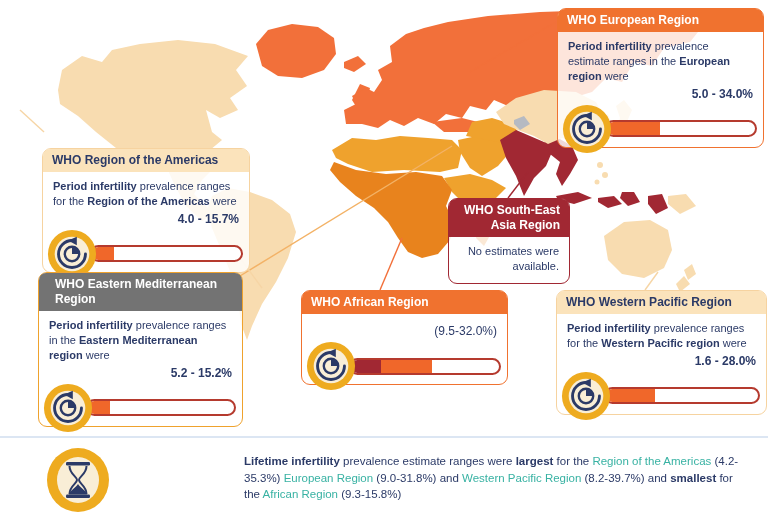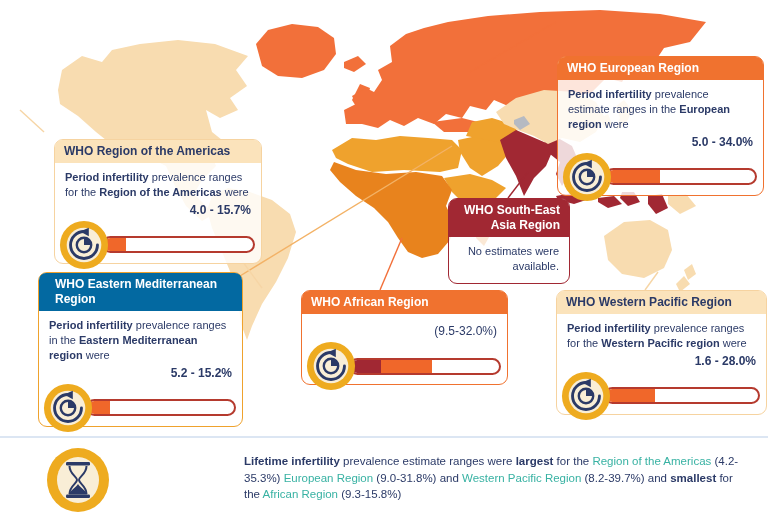--- a/index.html
+++ b/index.html
@@ -9,33 +9,33 @@
   }
   .b{font-weight:700;}
   .c-teal{color:#38b2a3;}
   #map-layer{position:absolute;left:0;top:0;width:768px;height:437px;}
   
   .callout{position:absolute;border-radius:9px;border:1.5px solid;background:rgba(255,255,255,.82);
     font-size:11px;line-height:1.35;z-index:3;}
   .callout .hd{font-weight:700;font-size:12px;padding:4px 9px 4px 9px;border-radius:7px 7px 0 0;line-height:1.25;}
   .callout .bd{padding:7px 10px 9px 10px;}
   .c-orange{border-color:#f0722f;}  .c-orange .hd{background:#f0722f;color:#fff;}
-  .c-amber{border-color:#efa22d;}   .c-amber .hd{background:#0369a1;color:#fff;padding-left:16px;}
+  .c-amber{border-color:#efa22d;}   .c-amber .hd{background:#737373;color:#fff;padding-left:16px;}
   .c-red{border-color:#a12833;text-align:right;}     .c-red .hd{background:#a12833;color:#fff;}
   .c-peach{border-color:#f6d3a0;}   .c-peach .hd{background:#fbe3bb;color:#2b3a67;}
   .range{font-weight:700;text-align:right;font-size:12px;margin-top:2px;}
   .range.normal{font-weight:400;}
   .gauge{display:flex;align-items:center;margin:2px -6px -16px -6px;position:relative;}
   .gauge-icon{width:50px;height:50px;flex:0 0 auto;position:relative;z-index:2;}
   .bar{flex:1;height:13px;border:2.5px solid #b53a2e;border-radius:9px;background:#fff;
     overflow:hidden;display:flex;margin-left:-7px;margin-right:2px;}
   .bar .seg-red{background:#a12833;height:100%;}
   .bar .seg-orange{background:#f0672a;height:100%;}
-  #c-european{left:557px;top:8px;width:205px;margin-top:48px;}
-  #c-americas{left:42px;top:139px;width:206px;margin-left:12px;}
+  #c-european{left:557px;top:8px;width:205px;}
+  #c-americas{left:42px;top:148px;width:206px;}
   #c-sear{left:448px;top:198px;width:120px;}
   #c-emr{left:38px;top:272px;width:203px;}
   #c-afr{left:301px;top:290px;width:205px;}
   #c-wpr{left:556px;top:290px;width:209px;}
   
   #footer{position:absolute;left:0;top:436px;width:768px;height:82px;background:#fff;
     border-top:2px solid #dce6f3;z-index:4;}
   #hourglass-wrap{position:absolute;left:46px;top:9px;width:64px;height:66px;}
   #footer-text{position:absolute;left:244px;top:15px;width:505px;font-size:11.5px;line-height:1.45;}
 </style>

